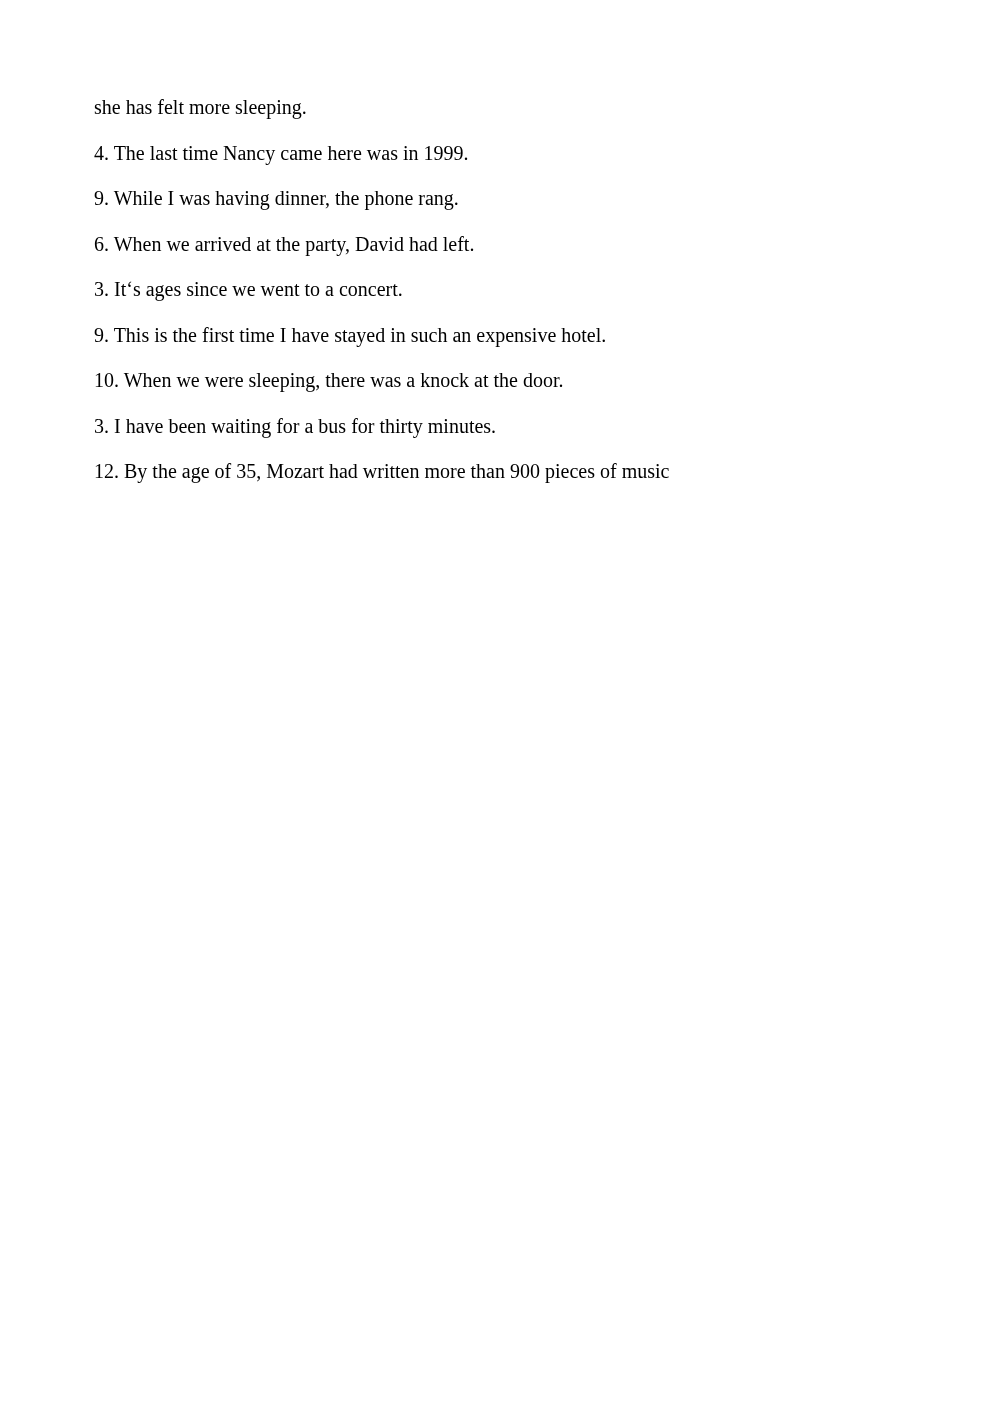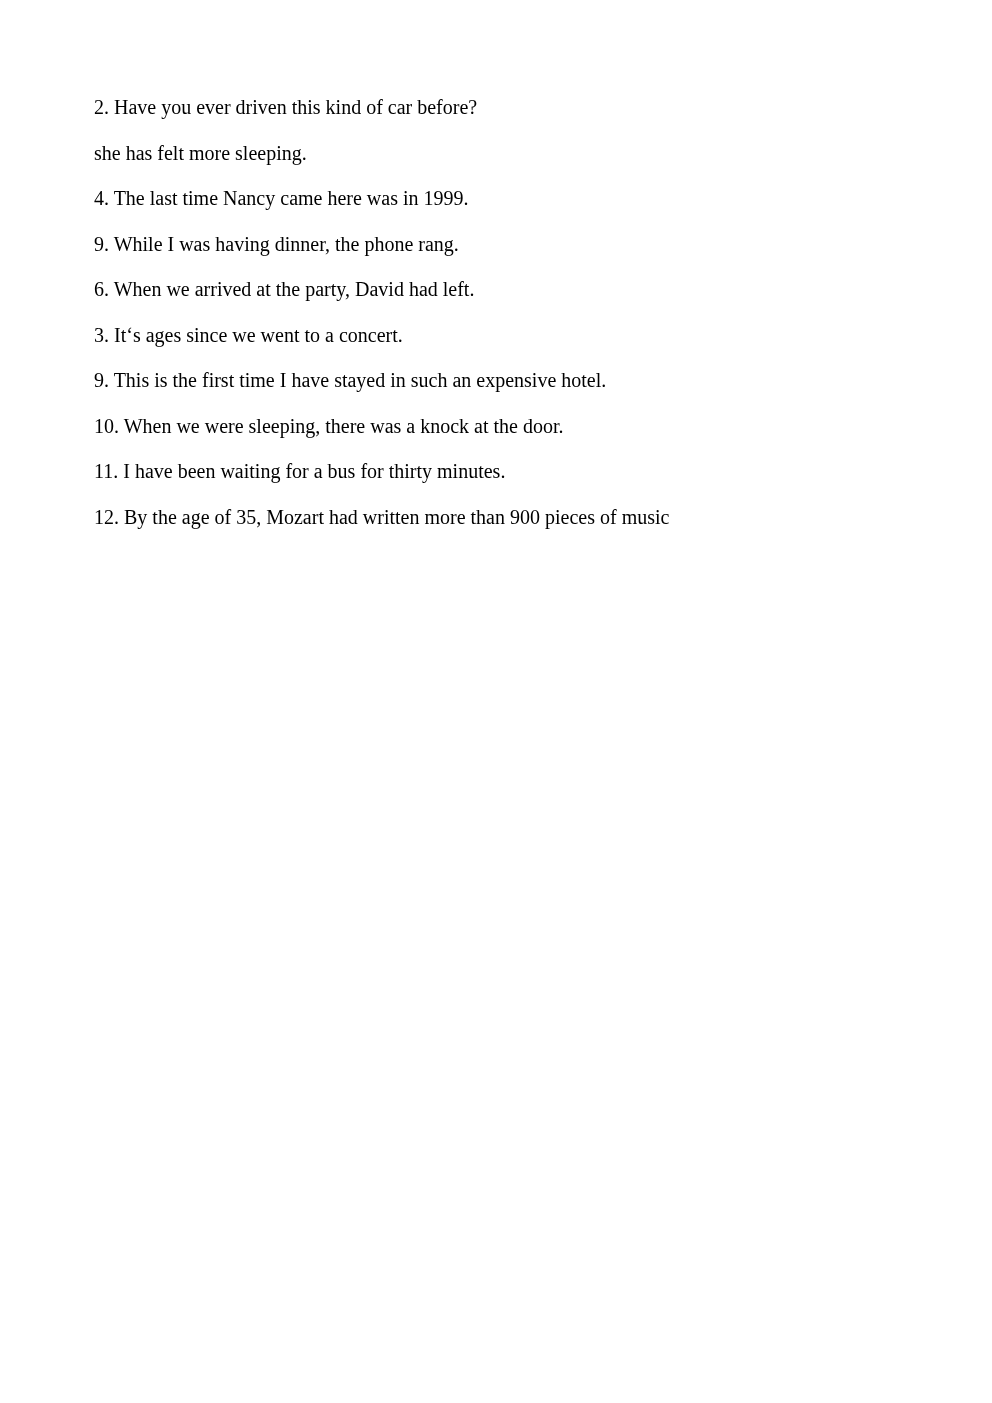--- a/index.html
+++ b/index.html
@@ -28,24 +28,23 @@
     padding: 0;
     line-height: 45.5px;
     white-space: nowrap;
   }
 </style>
 </head>
 <body>
 
 <div class="page">
   <div class="content">
-    <p class="line">2. Have you ever driven this kind of car before?</p>
     <p class="line">she has felt more sleeping.</p>
     <p class="line">4. The last time Nancy came here was in 1999.</p>
     <p class="line">9. While I was having dinner, the phone rang.</p>
     <p class="line">6. When we arrived at the party, David had left.</p>
     <p class="line">3. It‘s ages since we went to a concert.</p>
     <p class="line">9. This is the first time I have stayed in such an expensive hotel.</p>
     <p class="line">10. When we were sleeping, there was a knock at the door.</p>
-    <p class="line">11. I have been waiting for a bus for thirty minutes.</p>
+    <p class="line">3. I have been waiting for a bus for thirty minutes.</p>
     <p class="line">12. By the age of 35, Mozart had written more than 900 pieces of music</p>
   </div>
 </div>
 
 </body></html>

